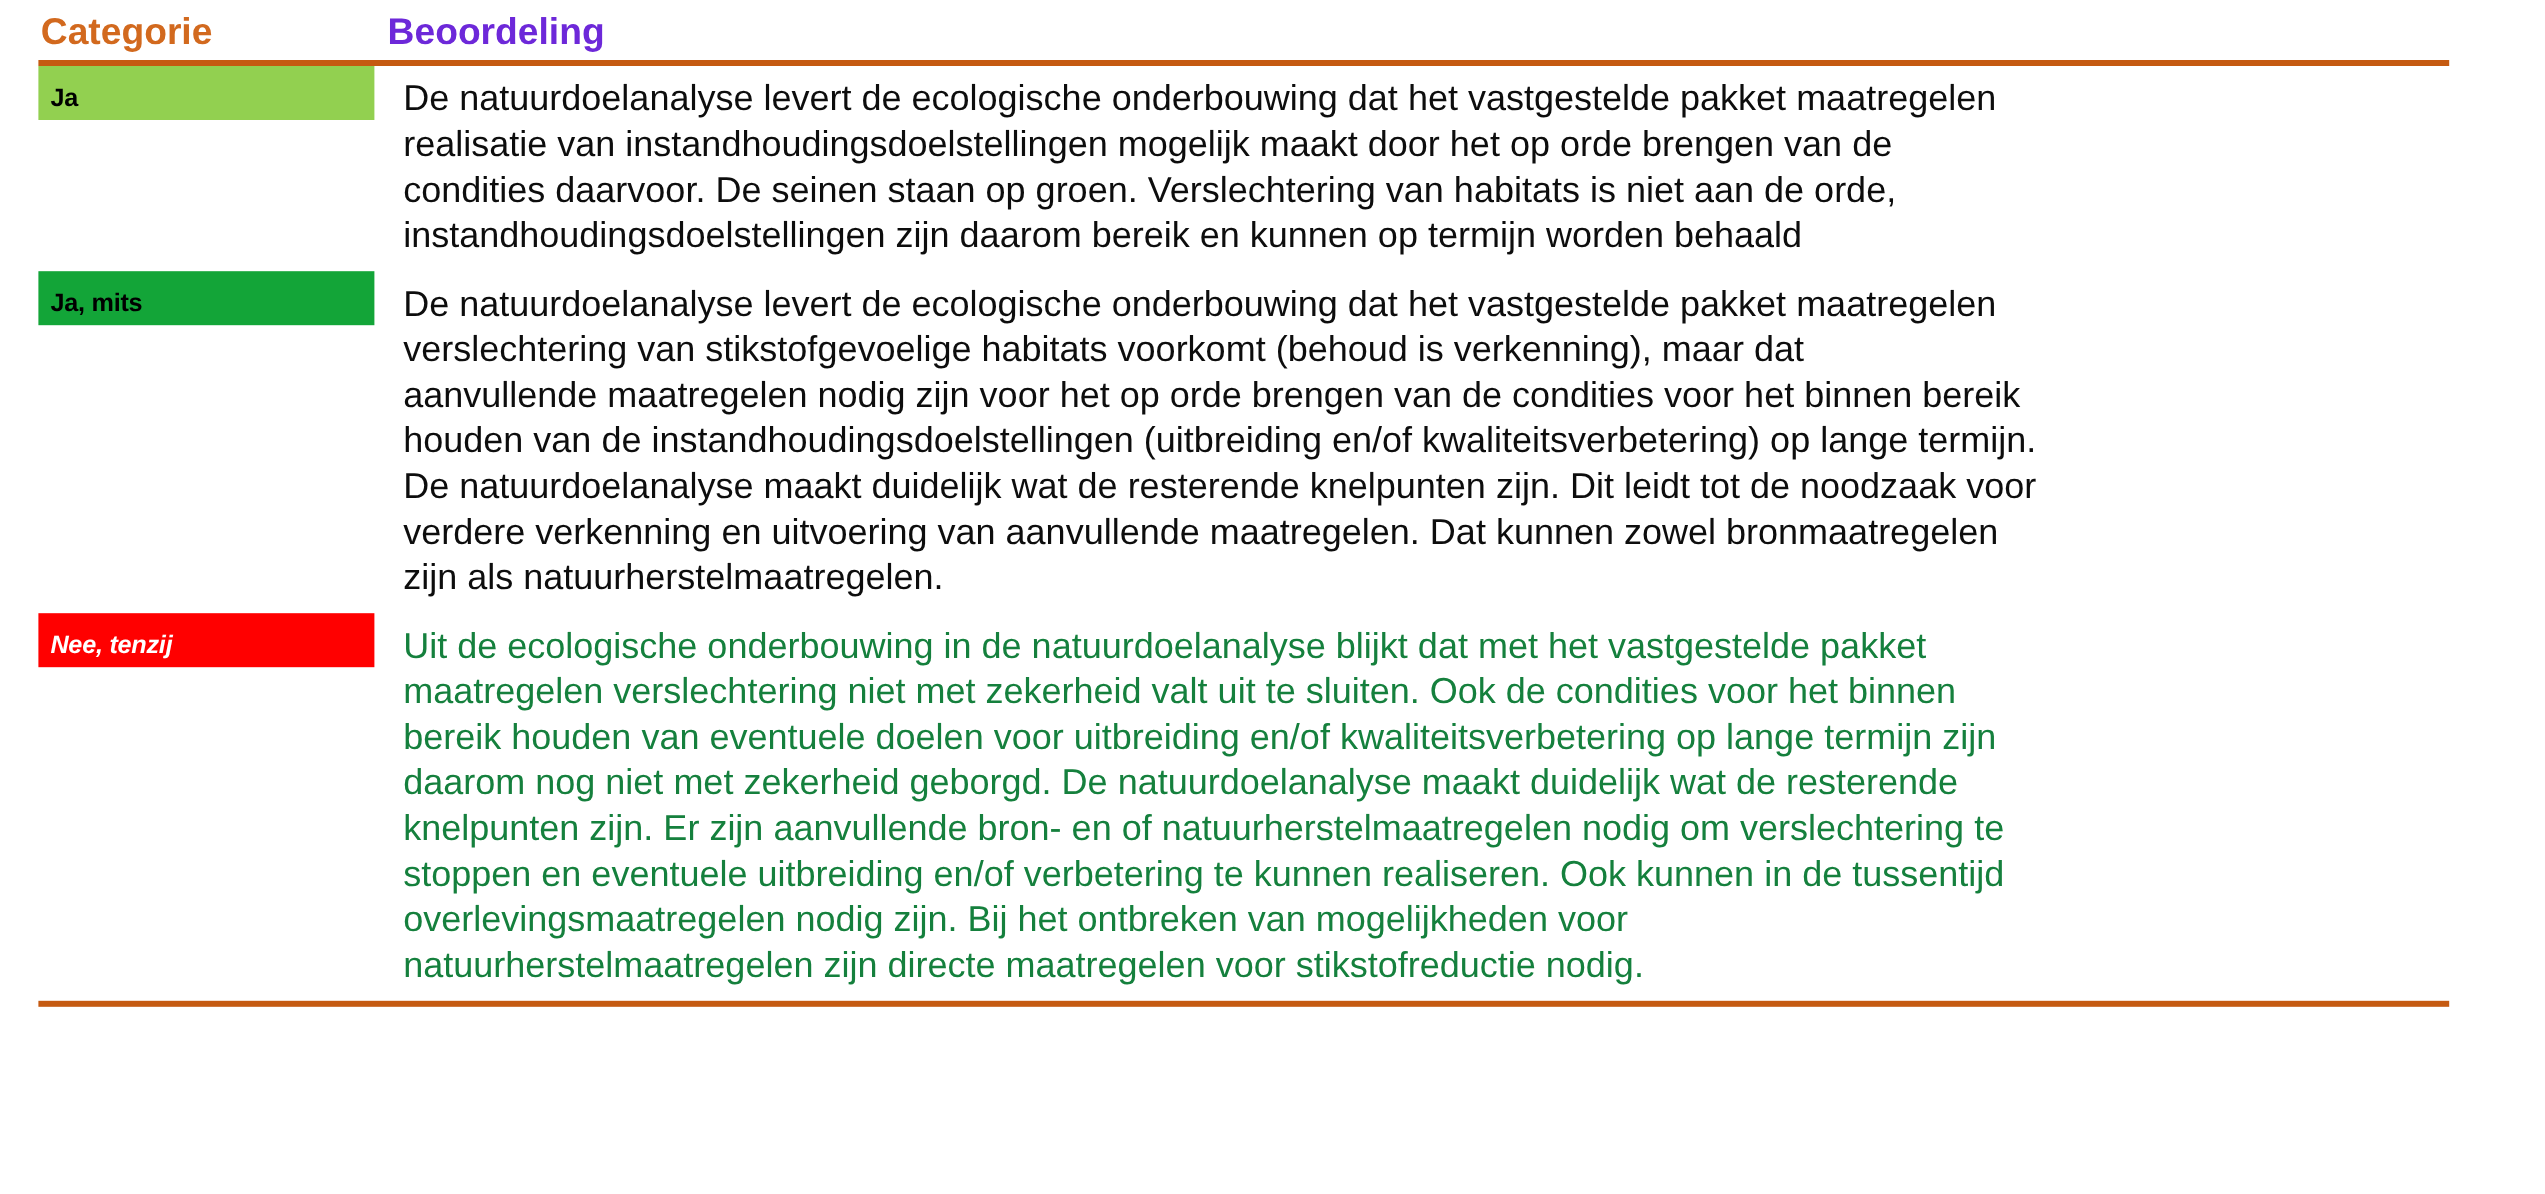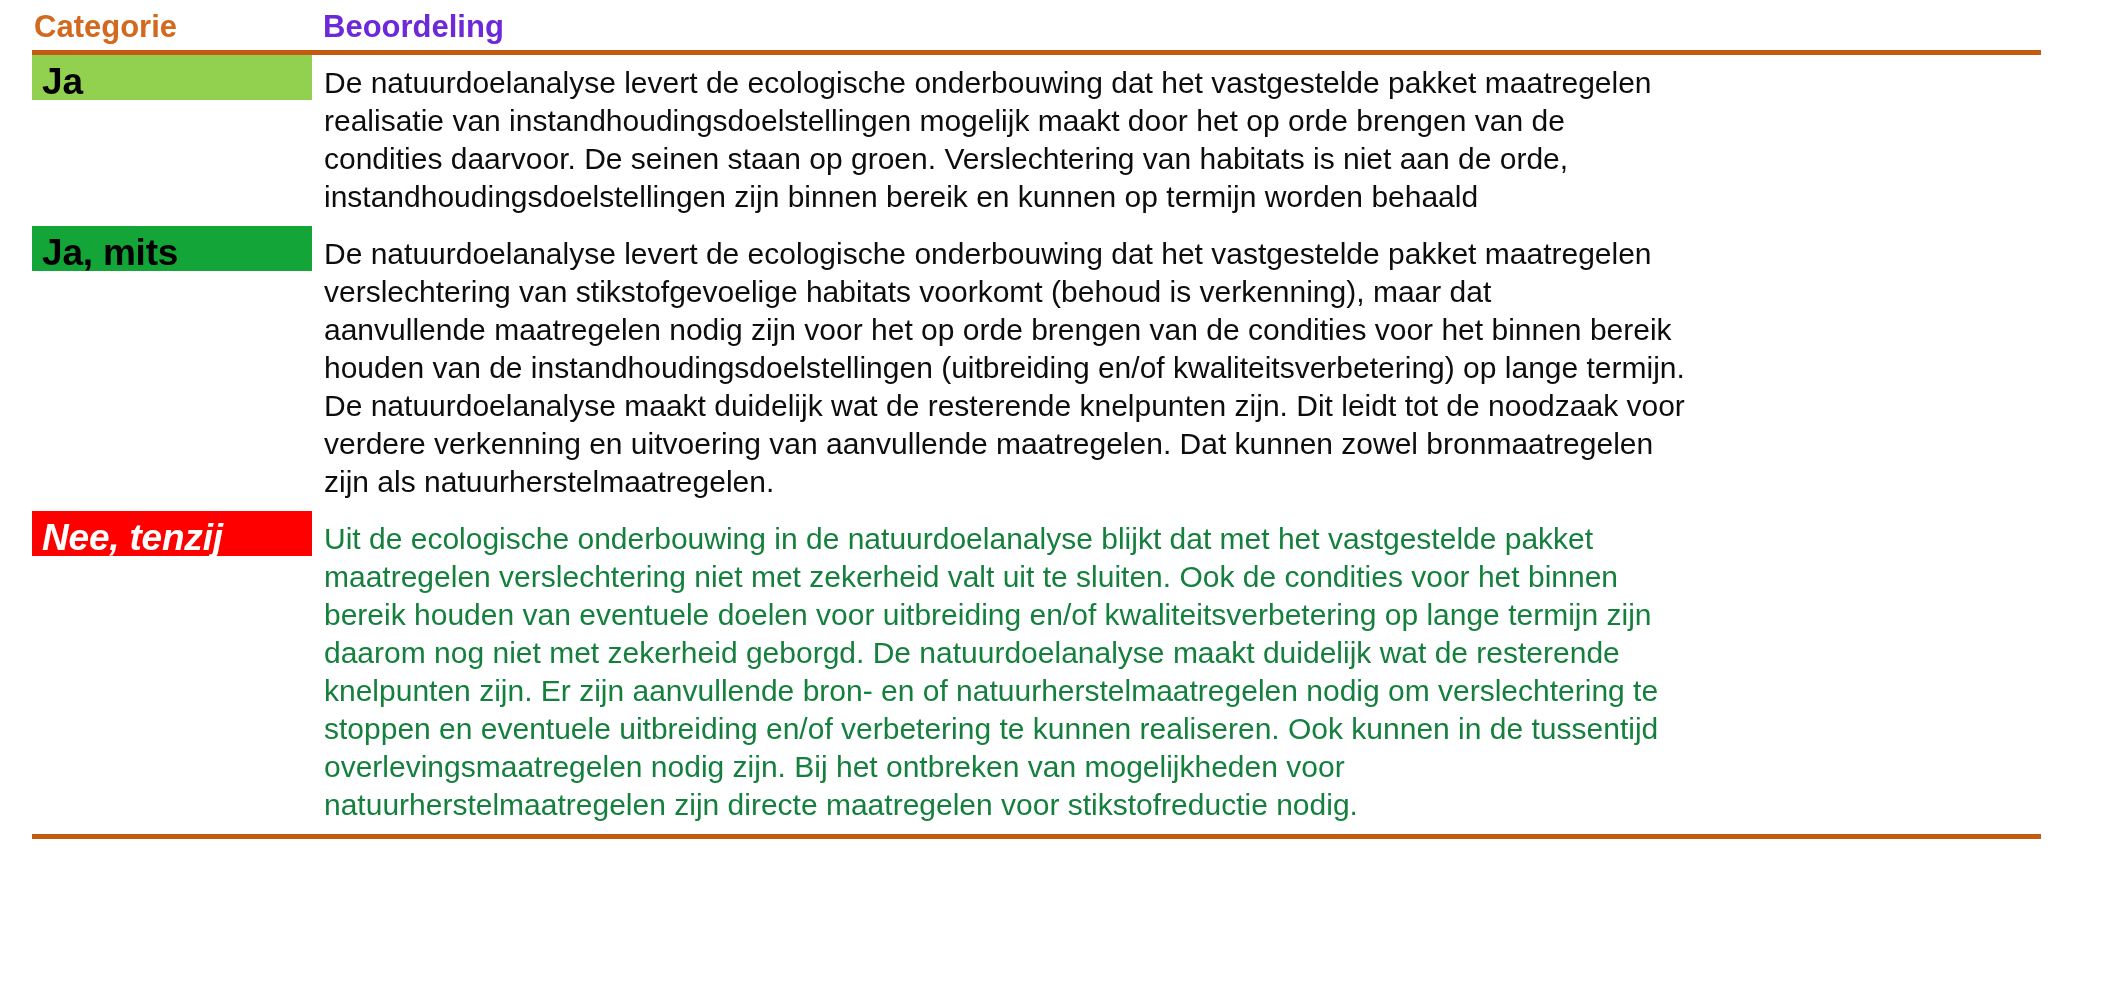--- a/index.html
+++ b/index.html
@@ -81,21 +81,21 @@
     position: relative;
   }
   .cat-swatch {
     width: 280px;
     height: 100%;
     box-sizing: border-box;
     padding: 9px 0 0 10px;
   }
   .cat-label {
     font-weight: bold;
-    font-size: 37px;
+    font-size: 21px;
     line-height: 36px;
     letter-spacing: -0.2px;
     white-space: nowrap;
   }
 
   .desc-cell {
     width: 1729px;
     background: #ffffff;
     padding: 9px 14px 10px 12px !important;
     box-sizing: border-box;
@@ -108,20 +108,21 @@
     font-family: "Liberation Sans Narrow", "Liberation Sans", "DejaVu Sans Condensed", sans-serif;
     font-stretch: condensed;
     font-size: 30px;
     line-height: 38px;
     color: #0d0d0d;
     margin: 0;
   }
   .desc-text .ln {
     display: block;
     white-space: nowrap;
+    margin-left: 12px;
   }
 
   
   .bottom-rule-row td {
     padding: 0;
     height: 5px;
     line-height: 0;
     font-size: 0;
   }
   .bottom-rule-fill {
@@ -159,21 +160,21 @@
         <td class="cat-cell">
           <div class="cat-swatch" style="background: rgb(146, 208, 80);">
             <span class="cat-label" style="color: rgb(0, 0, 0);">Ja</span>
           </div>
         </td>
         <td class="desc-cell">
           <div class="desc-text" style="color: rgb(13, 13, 13);">
             <span class="ln">De natuurdoelanalyse levert de ecologische onderbouwing dat het vastgestelde pakket maatregelen</span>
             <span class="ln">realisatie van instandhoudingsdoelstellingen mogelijk maakt door het op orde brengen van de</span>
             <span class="ln">condities daarvoor. De seinen staan op groen. Verslechtering van habitats is niet aan de orde,</span>
-            <span class="ln">instandhoudingsdoelstellingen zijn binnen bereik en kunnen op termijn worden behaald</span>
+            <span class="ln">instandhoudingsdoelstellingen zijn daarom bereik en kunnen op termijn worden behaald</span>
           </div>
         </td>
       </tr>
 
       <tr class="body-row">
         <td class="cat-cell">
           <div class="cat-swatch" style="background: rgb(19, 165, 56);">
             <span class="cat-label" style="color: rgb(0, 0, 0);">Ja, mits</span>
           </div>
         </td>

